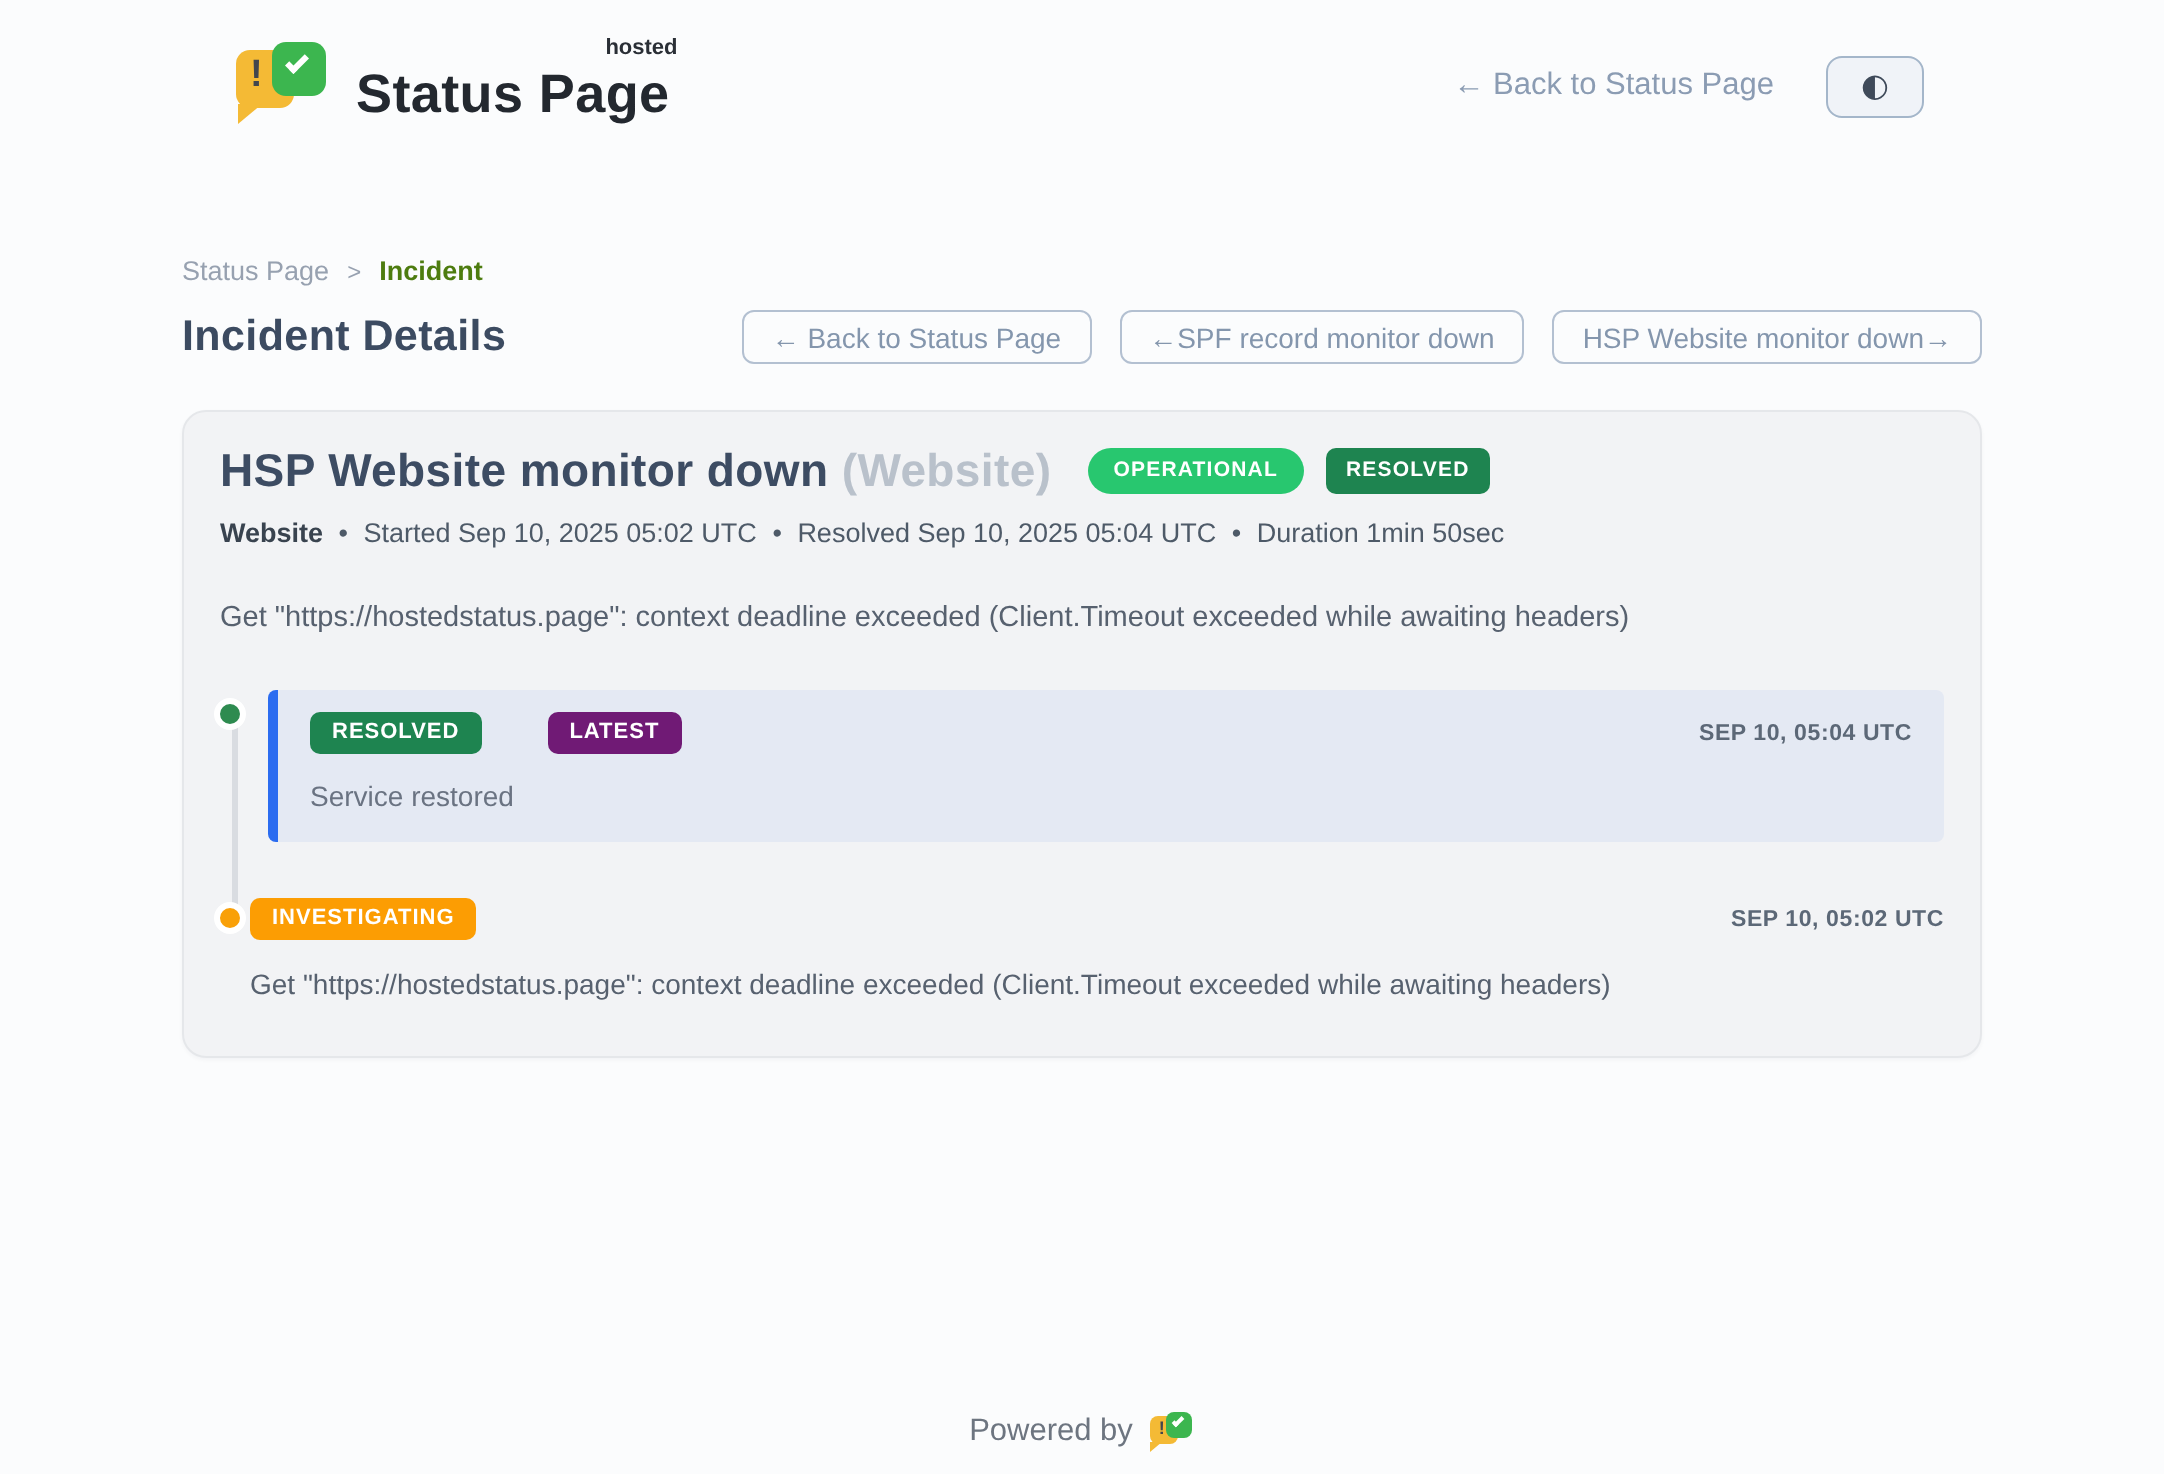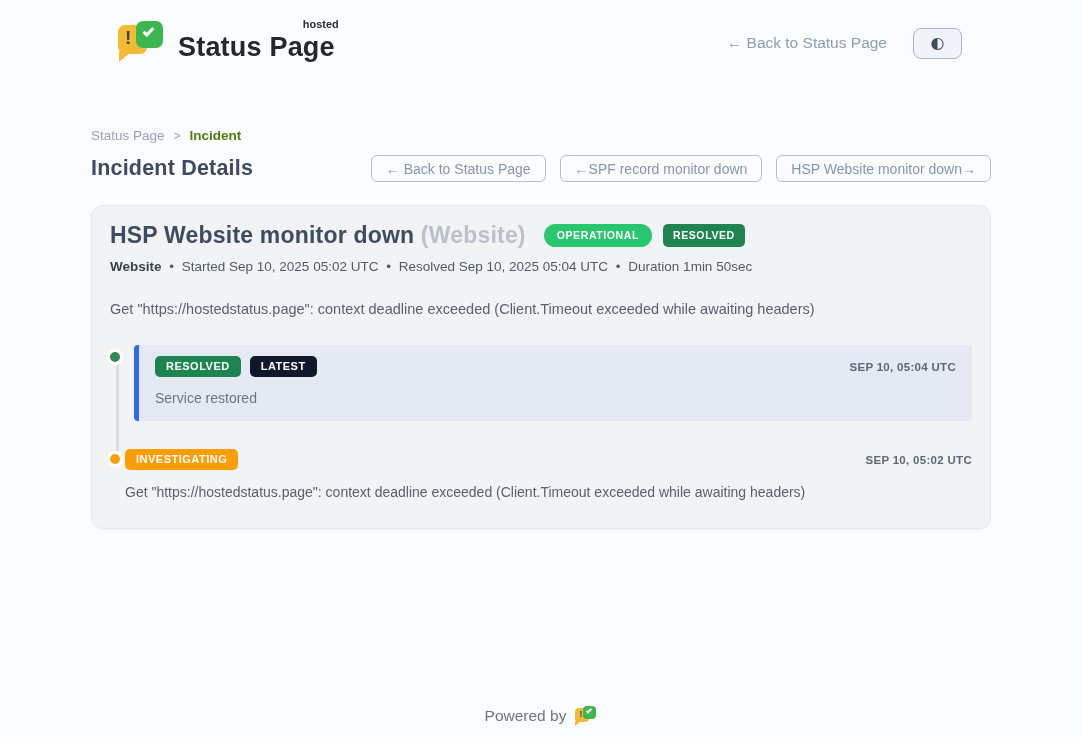--- a/index.html
+++ b/index.html
@@ -127,21 +127,21 @@
     border-left: 5px solid #2b6cf0; border-radius: 4px;
     padding: 11px 16px 15px;
   }
   .t-head { display: flex; justify-content: space-between; align-items: center; }
   .t-badges { display: flex; gap: 9px; }
   .t-badge {
     color: #fff; font-size: 11px; font-weight: 700; letter-spacing: 0.5px;
     padding: 5px 11px; border-radius: 5px; line-height: 1;
   }
   .tb-resolved { background: #1e8450; }
-  .tb-latest { background: #0f172a; }
+  .tb-latest { background: #701a75; margin-left: 24px; }
   .tb-investigating { background: #fc9d03; }
   .t-time { font-size: 11.5px; font-weight: 700; color: #5c6877; letter-spacing: 0.3px; }
   .t-msg { margin-top: 13px; font-size: 14px; color: #6a7382; }
 
   .t-item.plain { margin-top: 28px; }
   .t-item.plain .t-content { margin-left: 15px; }
   .t-item.plain .t-msg { margin-top: 14px; color: #57616f; }
 
   
   footer { margin-top: 176px; }

